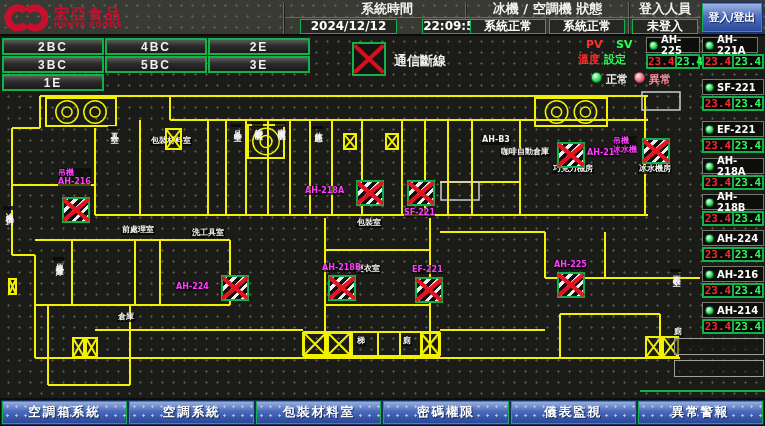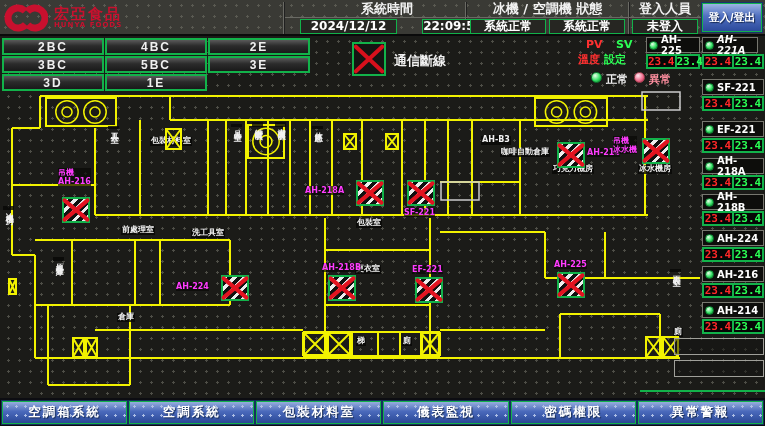--- a/index.html
+++ b/index.html
@@ -241,21 +241,20 @@
     <button class="login-btn">登入/登出</button>
   </div>
 
   <div class="floor-nav" id="floor-nav">
       <button class="floor-btn">2BC</button>
       <button class="floor-btn">4BC</button>
       <button class="floor-btn">2E</button>
       <button class="floor-btn">3BC</button>
       <button class="floor-btn">5BC</button>
       <button class="floor-btn">3E</button>
-      <button class="floor-btn">3D</button>
       <button class="floor-btn">1E</button>
     </div>
 
   <div class="comm-icon"></div>
   <div class="comm-text">通信斷線</div>
 
   <div class="pvsv" style="left:586px;top:38px;color:#ff3030">PV</div>
   <div class="pvsv" style="left:616px;top:38px;color:#2bff55">SV</div>
   <div class="pvsv" style="left:578px;top:52px;color:#ff3030">溫度</div>
   <div class="pvsv" style="left:604px;top:52px;color:#2bff55">設定</div>
@@ -267,21 +266,21 @@
 
   <div id="sidebar">
       <div class="eq-name" style="left: 646px; top: 37px; width: 54px;">
         <span class="eq-led"></span>
         <span>AH-225</span>
       </div>
       <div class="eq-vals" style="left: 646px; top: 54px; width: 54px;">
         <span class="pv">23.4</span>
         <span class="sv">23.4</span>
       </div>
-      <div class="eq-name" style="left: 702px; top: 37px; width: 56px; font-style: italic;">
+      <div class="eq-name" style="left: 702px; top: 37px; width: 56px;">
         <span class="eq-led"></span>
         <span>AH-221A</span>
       </div>
       <div class="eq-vals" style="left: 702px; top: 54px; width: 62px;">
         <span class="pv">23.4</span>
         <span class="sv">23.4</span>
       </div>
       <div class="eq-name" style="left: 702px; top: 79px; width: 62px;">
         <span class="eq-led"></span>
         <span>SF-221</span>
@@ -341,18 +340,18 @@
       <div class="empty-slot" style="left: 674px; top: 338px;"></div>
       <div class="empty-slot" style="left: 674px; top: 360px;"></div>
     </div>
   <div class="side-sep"></div>
 
   <div class="bottom-bar">
     <div class="bnav" id="bottom-nav">
         <button class="bnav-btn">空調箱系統</button>
         <button class="bnav-btn">空調系統</button>
         <button class="bnav-btn">包裝材料室</button>
+        <button class="bnav-btn">密碼權限</button>
         <button class="bnav-btn">儀表監視</button>
-        <button class="bnav-btn">密碼權限</button>
         <button class="bnav-btn">異常警報</button>
       </div>
   </div>
 </div>
 
 </body></html>

